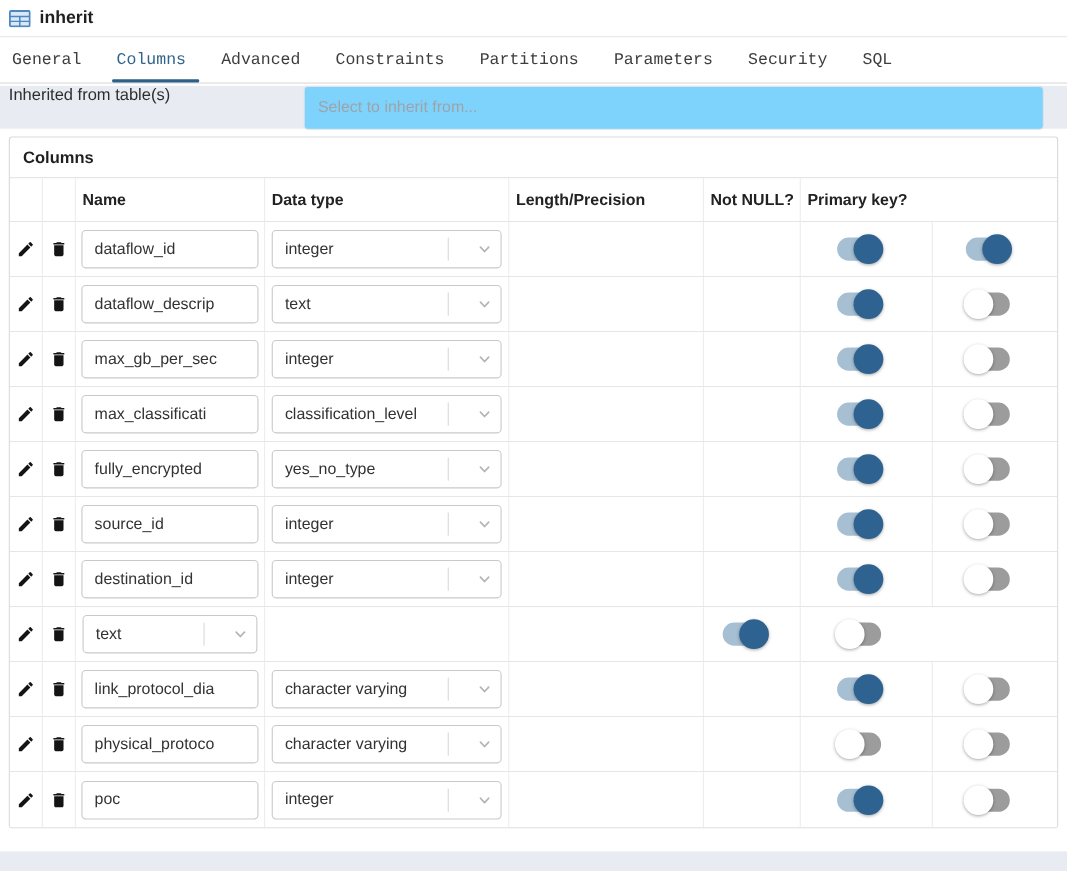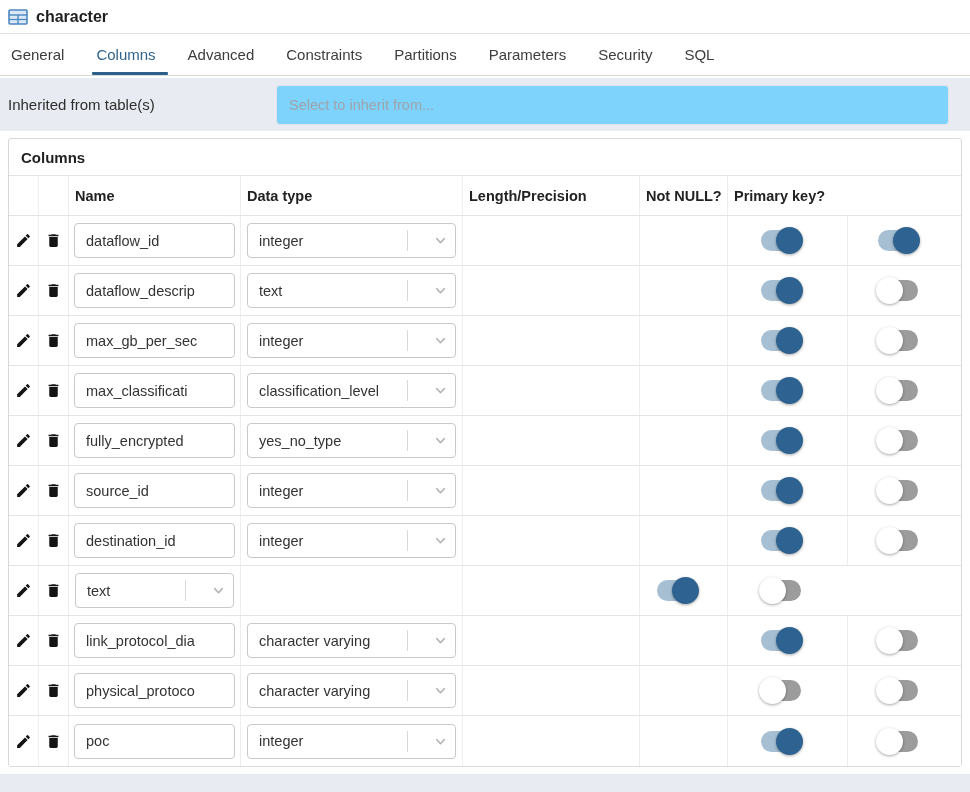--- a/index.html
+++ b/index.html
@@ -7,29 +7,29 @@
               font-family:"Liberation Sans", sans-serif; color:#252525; }
 
   
   .titlebar { height:34px; display:flex; align-items:center; padding-left:8px;
               border-bottom:1px solid #e2e2e2; background:#fff; }
   .titlebar .ticon { width:20px; height:16px; margin-right:8px; flex:none; }
   .titlebar .ttext { font-size:16px; font-weight:bold; color:#1f1f1f; }
 
   
   .tabbar { height:42px; display:flex; align-items:stretch; padding-left:8px;
-            border-bottom:1px solid #dadada; background:#fff; }
+            border-bottom:1px solid #dadada; background:#fff;font-family:Liberation Mono, monospace; }
   .tab { display:flex; align-items:center; font-size:15px; color:#3d3d3d;
          margin-right:26px; position:relative; padding:0 3px; cursor:pointer; }
   .tab.active { color:#31648c; }
   .tab.active::after { content:""; position:absolute; left:-1px; right:-9px; bottom:0;
                        height:3px; background:#2d6089; border-radius:1px; }
 
   
-  .band { margin-top:2px; height:53px; background:#e8ebf1; display:flex; align-items:center; }
+  .band { margin-top:2px; height:39px; background:#e8ebf1; display:flex; align-items:flex-start; }
   .band .blabel { font-size:15px; color:#2e2e2e; margin-left:8px; width:268px; flex:none; }
   .band input { width:673px; height:40px; border:1px solid #e0e3e9; border-radius:4px;
                 background:#7dd3fc; font-size:14.5px; padding:0 12px; color:#3a3a3a; outline:none;
                 font-family:"Liberation Sans", sans-serif; }
   .band input::placeholder { color:#9fa3a9; }
 
   
   .panel { margin:7px 8px 0 8px; width:954px; background:#fff;
            border:1px solid #d9d9d9; border-radius:3px; }
   .panel-title { height:37px; display:flex; align-items:center; padding-left:12px;
@@ -78,21 +78,21 @@
 </head>
 <body>
 
 <div class="titlebar">
   <svg class="ticon" viewBox="0 0 20 16">
     <rect x="1" y="1" width="18" height="14" rx="1" fill="#d9e7f6" stroke="#4d87c2" stroke-width="1.6"></rect>
     <line x1="1" y1="6" x2="19" y2="6" stroke="#4d87c2" stroke-width="1.4"></line>
     <line x1="10" y1="6" x2="10" y2="15" stroke="#4d87c2" stroke-width="1.4"></line>
     <line x1="1" y1="10.5" x2="19" y2="10.5" stroke="#4d87c2" stroke-width="1.2"></line>
   </svg>
-  <span class="ttext">character</span>
+  <span class="ttext">inherit</span>
 </div>
 
 <div class="tabbar">
   <div class="tab">General</div>
   <div class="tab active">Columns</div>
   <div class="tab">Advanced</div>
   <div class="tab">Constraints</div>
   <div class="tab">Partitions</div>
   <div class="tab">Parameters</div>
   <div class="tab">Security</div>

